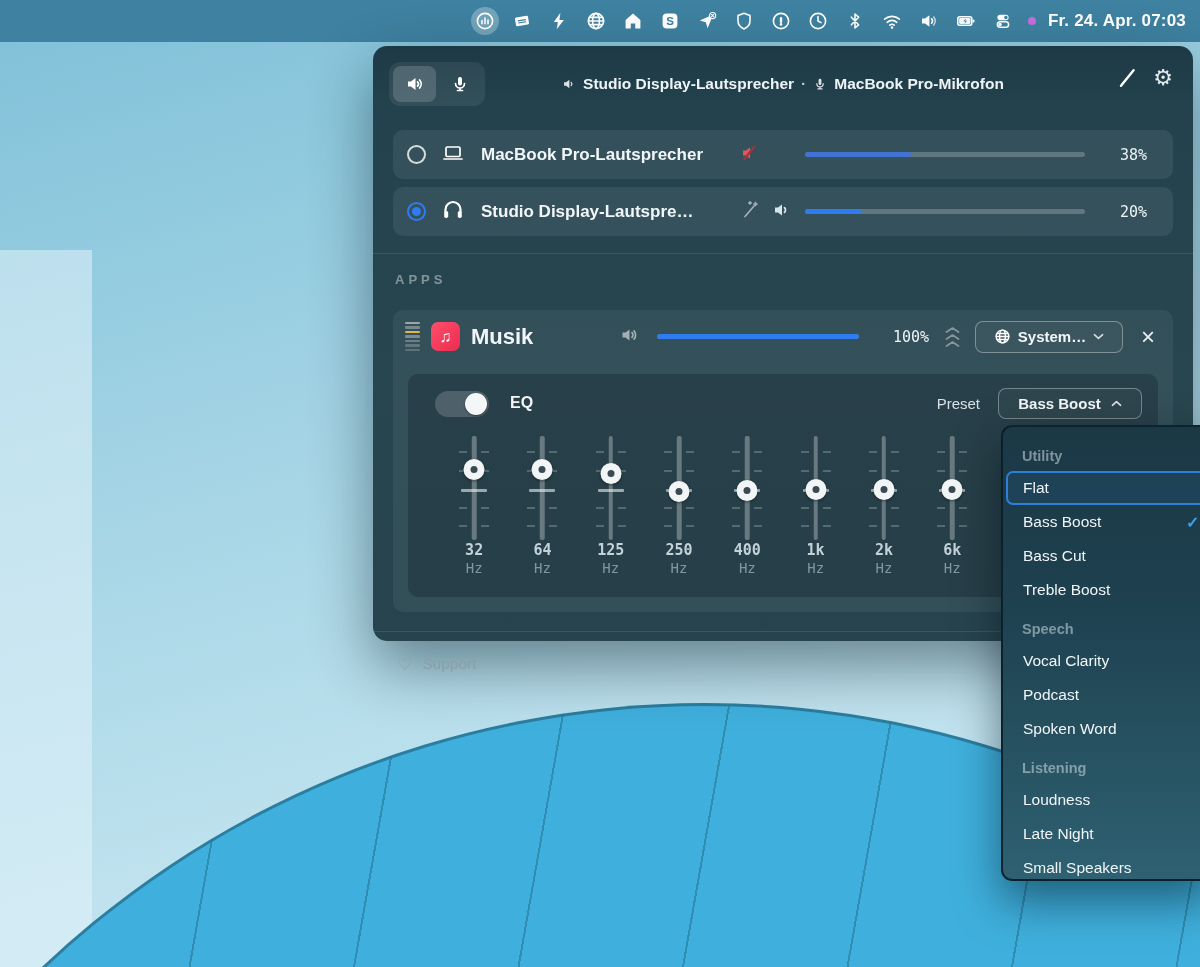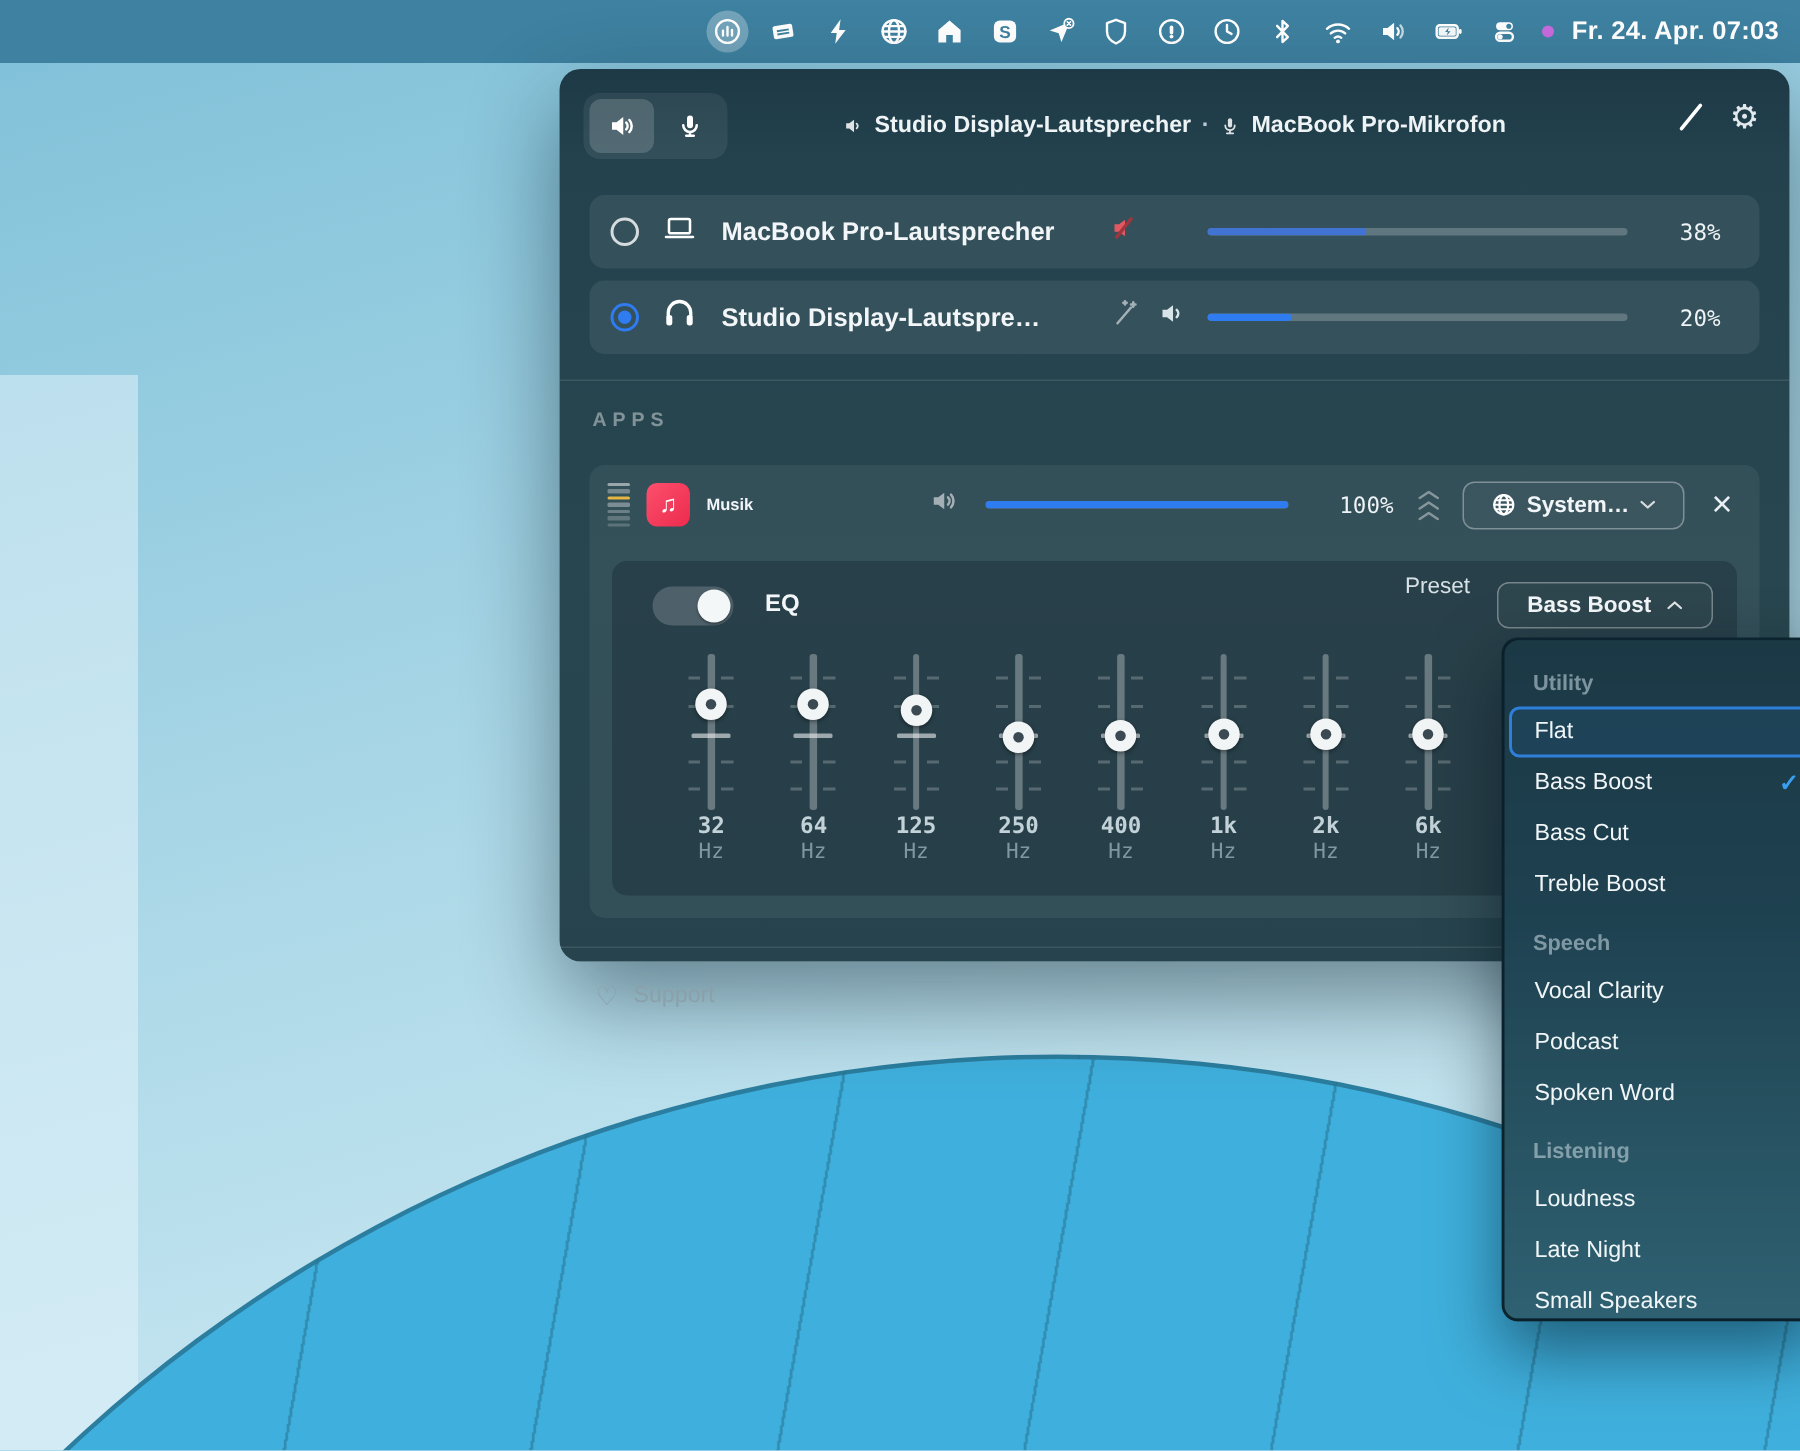--- a/index.html
+++ b/index.html
@@ -72,38 +72,38 @@
     border-radius:10px; background:rgba(255,255,255,0.06); }
   .app-row { position:absolute; left:0; right:0; top:0; height:53px; display:grid; align-items:center;
     grid-template-columns:18px 32px 1fr 30px 202px 62px 30px 148px 34px;
     padding:0 8px 0 12px; column-gap:8px; }
   .meter { display:flex; flex-direction:column; gap:2px; width:15px; }
   .meter i { display:block; height:2.5px; border-radius:1px; background:rgba(255,255,255,0.5); }
   .meter i.hot { background:#e5b643; }
   .app-icon { width:29px; height:29px; border-radius:7px;
     background:linear-gradient(135deg,var(--appfrom),var(--appto));
     display:flex; align-items:center; justify-content:center; color:#fff; font-size:16px; }
-  .app-name { color:#f2f6f8; font-size:11px; font-weight:600; }
+  .app-name { color:#f2f6f8; font-size:22px; font-weight:600; }
   .chev3 { display:flex; flex-direction:column; align-items:center; gap:1px; opacity:0.4; }
   .chev3 svg { width:15px; height:6px; }
   .sys-pill { height:32px; border-radius:8px; border:1px solid rgba(255,255,255,0.35);
     background:rgba(255,255,255,0.04); display:flex; align-items:center; justify-content:center; gap:7px;
     color:#f2f6f8; font-size:15px; font-weight:700; }
   .sys-pill svg.globe { width:17px; height:17px; }
   .sys-pill svg.cv { width:11px; height:7px; opacity:0.8; }
   .close-x { color:#e9eff2; font-size:24px; font-weight:400; text-align:center; line-height:1; }
 
   .eq { position:absolute; left:15px; right:15px; top:64px; height:223px; border-radius:10px;
     background:rgba(0,10,16,0.22); }
   .toggle { position:absolute; left:27px; top:17px; width:54px; height:26px; border-radius:13px;
     background:#4e6069; }
   .toggle .knob { position:absolute; right:2px; top:2px; width:22px; height:22px; border-radius:50%;
     background:#f4f7f8; box-shadow:0 1px 2px rgba(0,0,0,0.4); }
   .eq-title { position:absolute; left:102px; top:20px; color:#f2f6f8; font-size:16px; font-weight:600; }
-  .preset-label { position:absolute; right:178px; top:8px; color:#d7e1e6; font-size:15px; }
+  .preset-label { position:absolute; right:178px; top:21px; color:#d7e1e6; font-size:15px; }
   .preset-btn { position:absolute; right:16px; top:14px; width:144px; height:31px; border-radius:8px;
     border:1px solid rgba(255,255,255,0.35); display:flex; align-items:center; justify-content:center; gap:10px;
     color:#f2f6f8; font-size:15px; font-weight:700; background:rgba(255,255,255,0.03); }
   .preset-btn svg { width:11px; height:7px; opacity:0.85; }
 
   .eq-bands { position:absolute; left:32px; top:50px; display:flex; }
   .band { width:68.3px; display:flex; flex-direction:column; align-items:center; }
   .band .sl { position:relative; width:30px; height:104px; margin-top:12px; }
   .band .track { position:absolute; left:50%; transform:translateX(-50%); top:0; bottom:0;
     width:4.5px; border-radius:2px; background:rgba(255,255,255,0.30); }

